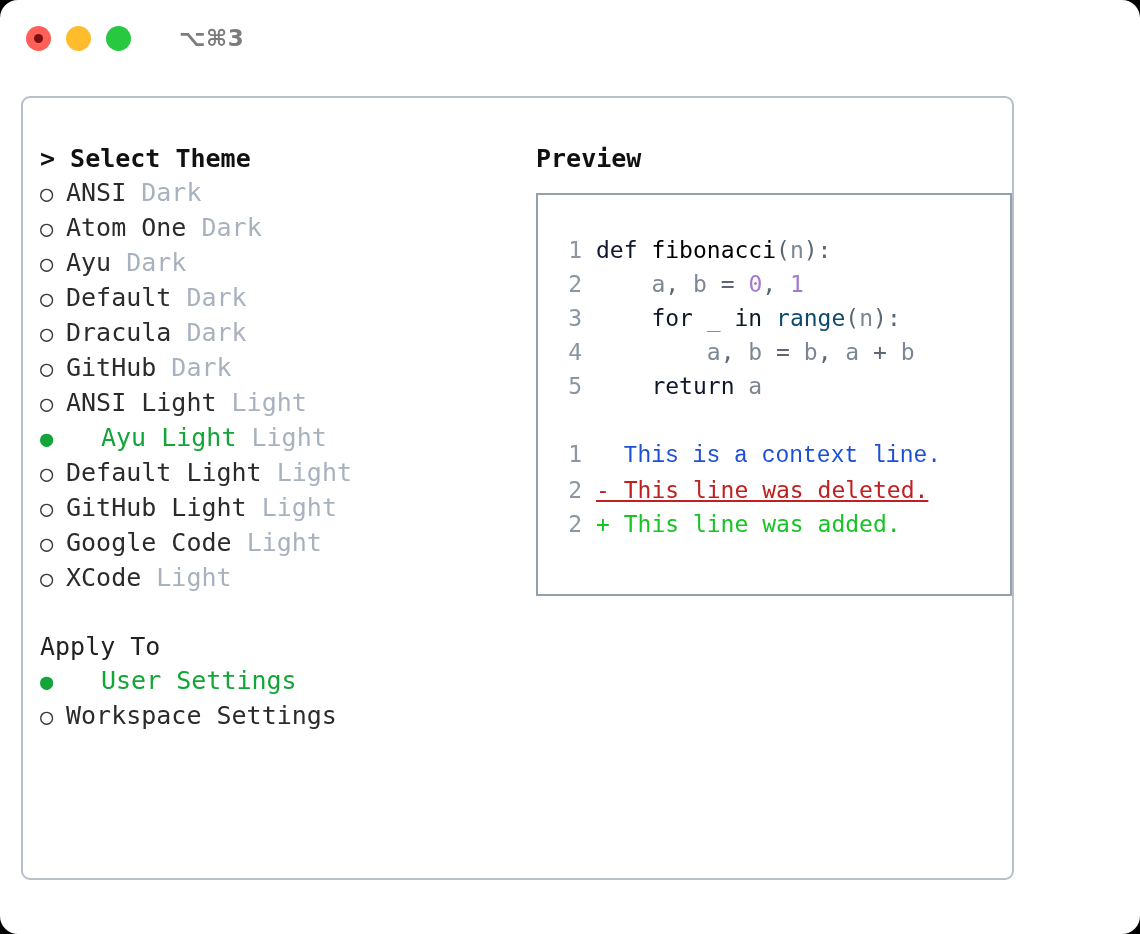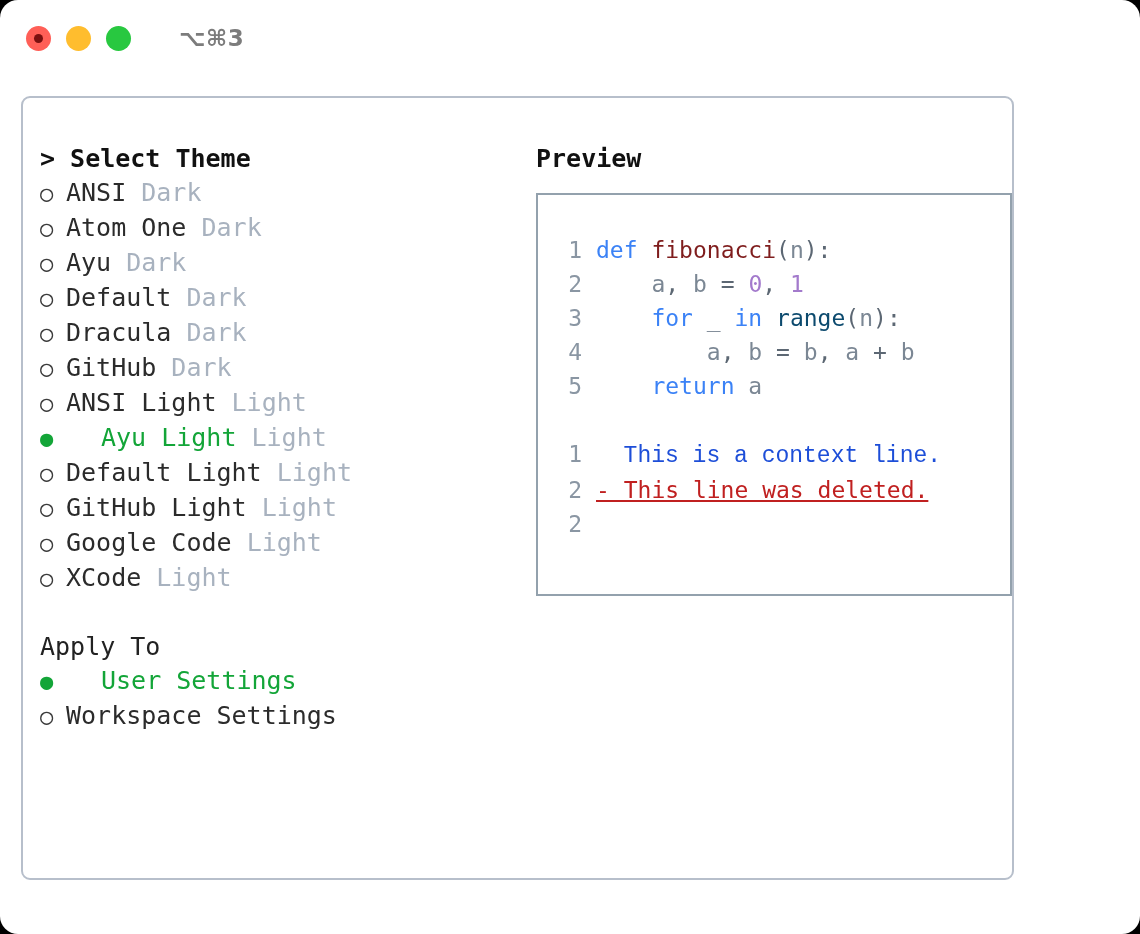--- a/index.html
+++ b/index.html
@@ -165,22 +165,22 @@
     flex: none;
     text-align: right;
     color: #8a96a3;
     margin-right: 14px;
   }
   .code-text { white-space: pre; }
 
   .blank-line { height: 34px; }
 
   
-  .t-kw   { color: #3b82f6; }
-  .t-fn   { color: #7f1d1d; margin-top: 44px; }
+  .t-kw   { color: #0f172a; }
+  .t-fn   { color: #000000; margin-top: 44px; }
   .t-bi   { color: #0c4a6e; margin-top: 24px; }
   .t-num  { color: #a37acc; }
   .t-id   { color: #7b8794; }
   .t-punc { color: #5c6773; }
   .t-ctx  { color: #1d4ed8; font-family: Liberation Mono, monospace; }
   .t-del  { color: #c02020; text-decoration: underline; }
   .t-add  { color: #16c423; }
 </style>
 </head>
 <body>
@@ -236,20 +236,20 @@
               <div class="code-line"><span class="lineno">1</span><span class="code-text"><span class="t-kw">def</span><span class="t-punc"> </span><span class="t-fn">fibonacci</span><span class="t-punc">(</span><span class="t-id">n</span><span class="t-punc">):</span></span></div>
               <div class="code-line"><span class="lineno">2</span><span class="code-text"><span class="t-id">    a</span><span class="t-punc">, </span><span class="t-id">b</span><span class="t-punc"> </span><span class="t-punc">=</span><span class="t-punc"> </span><span class="t-num">0</span><span class="t-punc">, </span><span class="t-num">1</span></span></div>
               <div class="code-line"><span class="lineno">3</span><span class="code-text"><span class="t-punc">    </span><span class="t-kw">for</span><span class="t-punc"> </span><span class="t-id">_</span><span class="t-punc"> </span><span class="t-kw">in</span><span class="t-punc"> </span><span class="t-bi">range</span><span class="t-punc">(</span><span class="t-id">n</span><span class="t-punc">):</span></span></div>
               <div class="code-line"><span class="lineno">4</span><span class="code-text"><span class="t-id">        a</span><span class="t-punc">, </span><span class="t-id">b</span><span class="t-punc"> </span><span class="t-punc">=</span><span class="t-punc"> </span><span class="t-id">b</span><span class="t-punc">, </span><span class="t-id">a</span><span class="t-punc"> + </span><span class="t-id">b</span></span></div>
               <div class="code-line"><span class="lineno">5</span><span class="code-text"><span class="t-punc">    </span><span class="t-kw">return</span><span class="t-punc"> </span><span class="t-id">a</span></span></div>
             </div>
           <div class="blank-line"></div>
           <div id="diff-block">
               <div class="code-line"><span class="lineno">1</span><span class="code-text"><span class="t-ctx">  This is a context line.</span></span></div>
               <div class="code-line"><span class="lineno">2</span><span class="code-text"><span class="t-del">- This line was deleted.</span></span></div>
-              <div class="code-line"><span class="lineno">2</span></div>
+              <div class="code-line"><span class="lineno">2</span><span class="code-text"><span class="t-add">+ This line was added.</span></span></div>
             </div>
         </div>
       </div>
 
     </div>
   </div>
 </div>
 
 </body></html>

